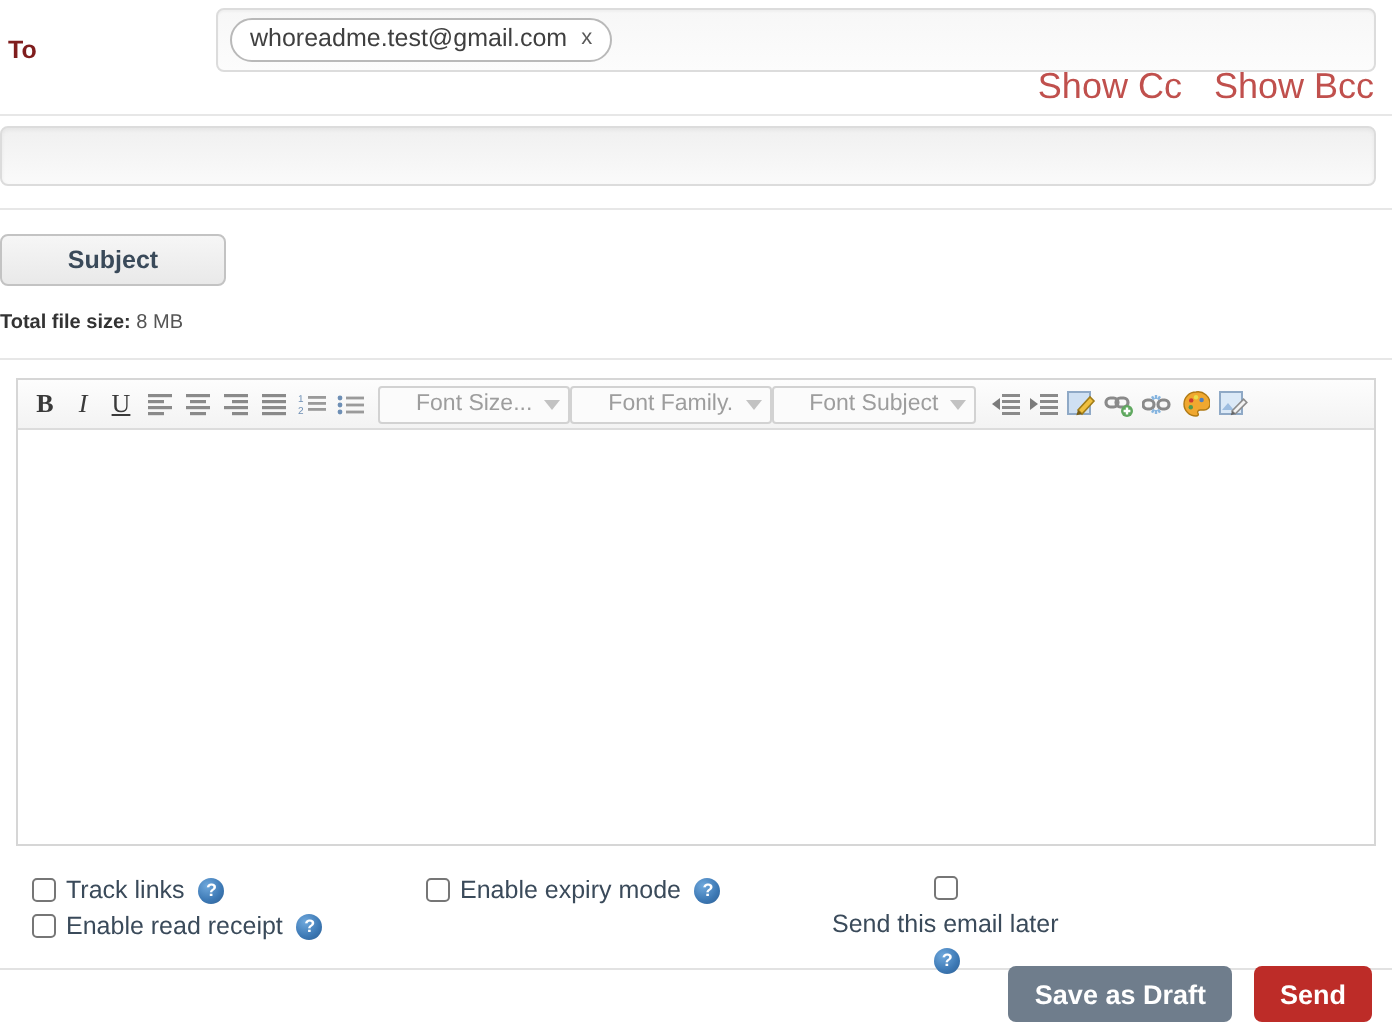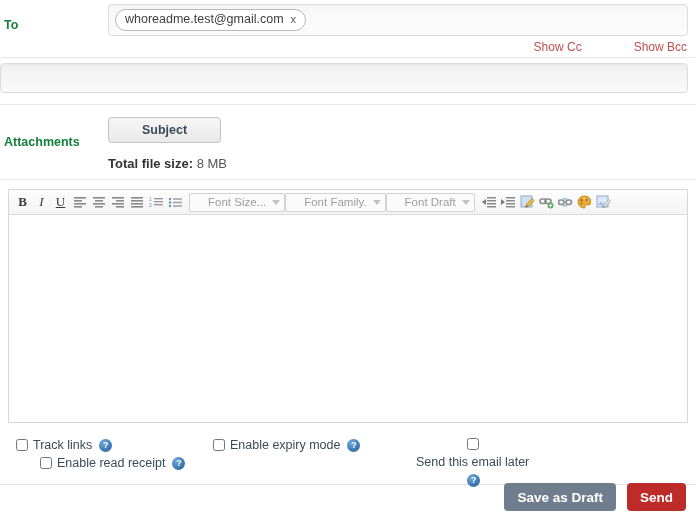--- a/index.html
+++ b/index.html
@@ -25,21 +25,21 @@
   }
   .row-to      { min-height: 58px; }
   .row-subject { min-height: 47px; }
   .row-attach  { min-height: 75px; }
 
   .field-label {
     width: 108px;
     flex: 0 0 108px;
     font-weight: bold;
     font-size: 12.5px;
-    color: #15803d;
+    color: #7f1d1d;
     padding-left: 4px;
     display: flex;
     align-items: center;
   }
   .row-to .field-label      { height: 50px; }
   .row-subject .field-label { height: 46px; }
   .row-attach .field-label  { height: 74px; }
 
   .field-body { flex: 1 1 auto; padding-right: 8px; }
 
@@ -77,24 +77,23 @@
 
   .cc-links {
     position: absolute;
     right: 9px;
     bottom: 3px;
     display: flex;
     gap: 16px;
   }
   .cc-links a {
     color: #c0504d;
-    font-size: 12px;
+    font-size: 18px;
     text-decoration: none;
     cursor: pointer;
-    margin-left: 36px;
   }
 
   
   .subject-input {
     display: block;
     width: 100%;
     height: 30px;
     margin-top: 5px;
     border: 1px solid #dcdcdc;
     border-radius: 4px;
@@ -115,21 +114,21 @@
     border-radius: 4px;
     background: linear-gradient(to bottom,#f6f6f6 0%, #e9e9e9 100%);
     font-family: "Liberation Sans", sans-serif;
     font-weight: bold;
     font-size: 12.5px;
     color: #3a4a5a;
     cursor: pointer;
   }
   .total-size {
     margin-top: 13px;
-    font-size: 13px;
+    font-size: 10px;
     color: #555;
   }
   .total-size b { color: #333; }
 
   
   .editor {
     margin: 9px 8px 0 8px;
     border: 1px solid #d6d6d6;
     background: #ffffff;
     height: 234px;
@@ -208,21 +207,21 @@
     color: #3a4a5a;
     white-space: nowrap;
   }
   .opt input[type=checkbox] {
     margin: 0;
     width: 12px; height: 12px;
     cursor: pointer;
   }
   .opt label { cursor: pointer; }
   .o1 { left: 16px;  top: 5px; }
-  .o2 { left: 16px;  top: 23px; margin-left: 24px; }
+  .o2 { left: 16px;  top: 23px; }
   .o3 { left: 178px; top: 5px; padding-left: 35px; }
   .o4 { left: 416px; top: 5px; flex-direction: column; }
 
   .help {
     width: 13px; height: 13px;
     border-radius: 50%;
     background: radial-gradient(circle at 35% 30%, #6fa8dc 0%, #3c78b4 60%, #2e5e91 100%);
     color: #fff;
     font-size: 9px;
     font-weight: bold;
@@ -276,21 +275,20 @@
     </div>
   </div>
 
   <div class="form-row row-subject">
     <div class="field-body">
       <input class="subject-input" type="text" value="" style="">
     </div>
   </div>
 
   <div class="form-row row-attach">
-    <div class="field-label">Attachments</div>
     <div class="field-body">
       <button class="attach-btn">Subject</button>
       <div class="total-size">
         <b>Total file size:</b>
         <span>8 MB</span>
       </div>
     </div>
   </div>
 
   <div class="editor">
@@ -375,21 +373,21 @@
 
       <div class="tb-select">
         <span>Font Size...</span>
         <span class="caret"></span>
       </div>
       <div class="tb-select">
         <span>Font Family.</span>
         <span class="caret"></span>
       </div>
       <div class="tb-select">
-        <span>Font Draft</span>
+        <span>Font Subject</span>
         <span class="caret"></span>
       </div>
 
       <div class="tb-sep"></div>
 
       <div class="tb-btn">
         <svg width="14" height="12" viewBox="0 0 14 12">
           <g fill="#8a8a8a">
               <rect x="5" y="1" width="9" height="1.5"></rect>
               <rect x="5" y="4" width="9" height="1.5"></rect>

